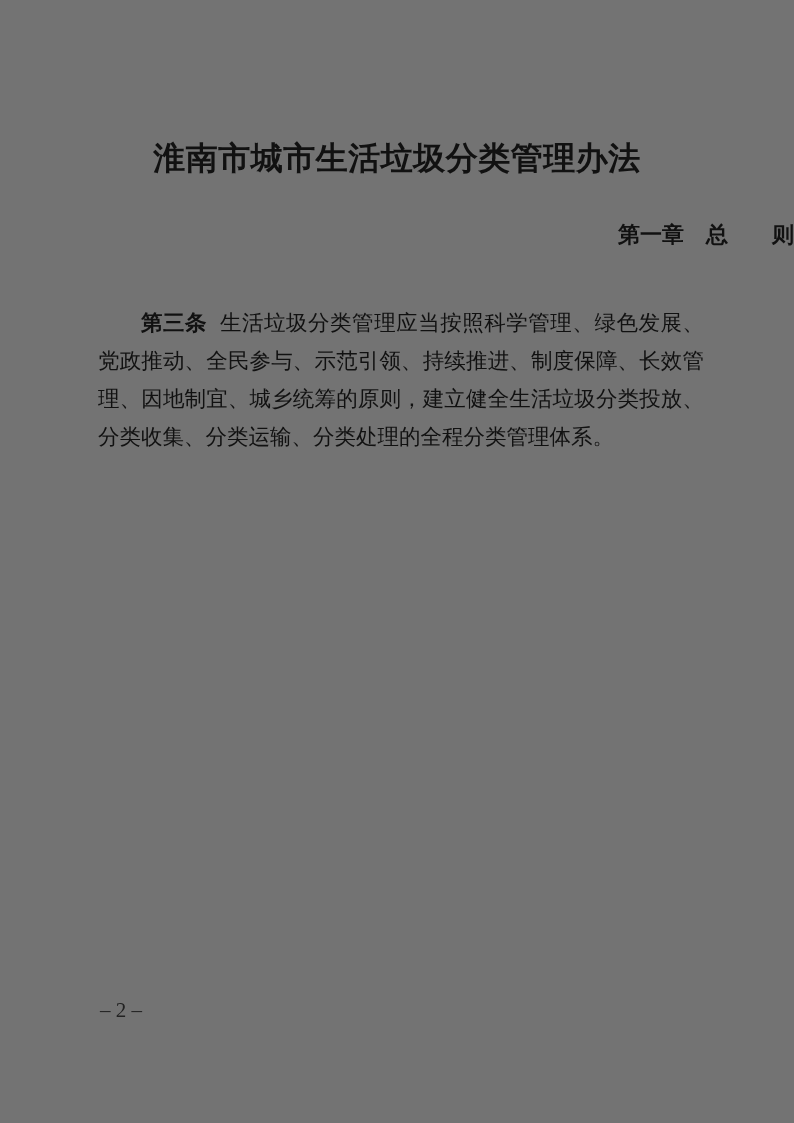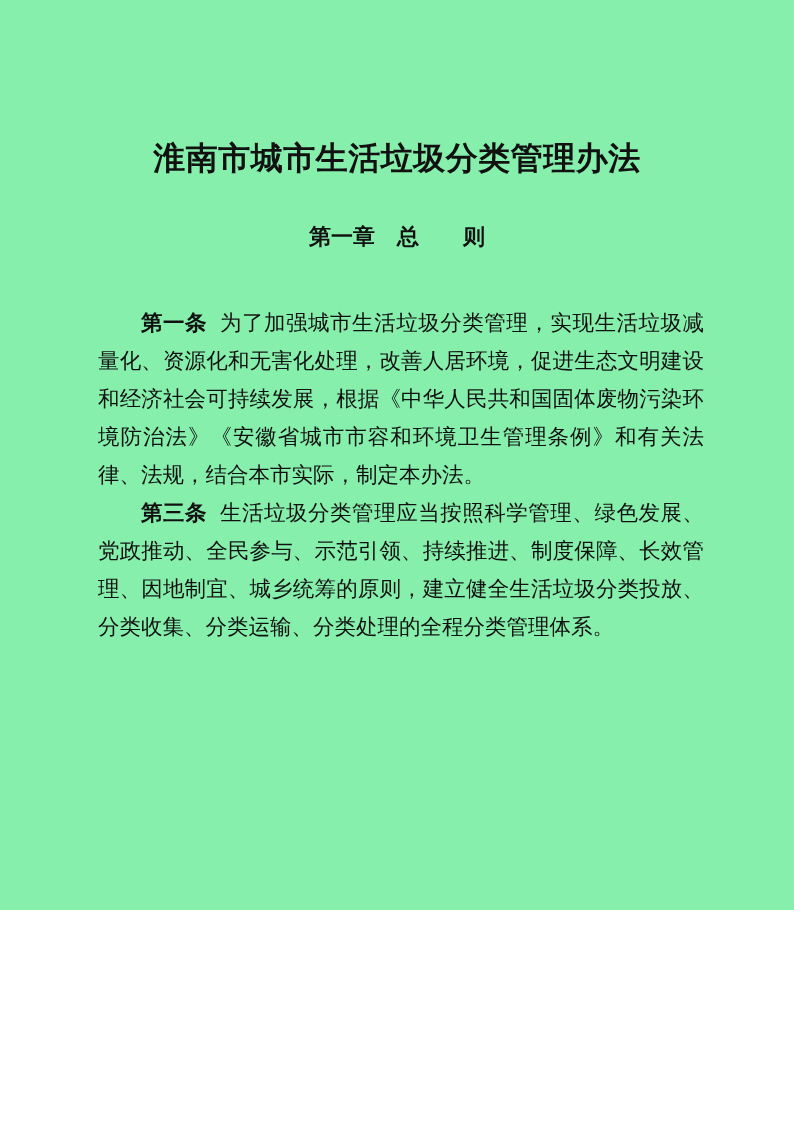--- a/index.html
+++ b/index.html
@@ -3,22 +3,22 @@
 <meta charset="utf-8">
 <style>
   html, body {
     margin: 0;
     padding: 0;
     background: #ffffff;
   }
   .page {
     position: relative;
     width: 794px;
-    height: 910px;
-    background: #86efac;
+    height: 1123px;
+    background: #737373;
     color: #111111;
     overflow: hidden;
     font-family: "Liberation Serif", "DejaVu Serif", serif;
   }
   .doc-title {
     position: absolute;
     top: 138px;
     left: 0;
     width: 794px;
     text-align: center;
@@ -27,25 +27,25 @@
     font-weight: 700;
     font-family: "Liberation Serif", "DejaVu Serif", serif;
     letter-spacing: 0.5px;
     white-space: pre;
   }
   .chapter-heading {
     position: absolute;
     top: 220px;
     left: 0;
     width: 794px;
-    text-align: center;
+    text-align: right;
     font-size: 22px;
     line-height: 34px;
     font-weight: 700;
-    font-family: Liberation Sans, sans-serif;
+    font-family: Liberation Mono, monospace;
     white-space: pre;
   }
   .doc-body {
     position: absolute;
     top: 304px;
     left: 98px;
     width: 606px;
     font-size: 21.5px;
     line-height: 38px;
     text-align: justify;
@@ -80,23 +80,20 @@
 <body>
 
 <div class="page">
 
   <div class="doc-title">淮南市城市生活垃圾分类管理办法</div>
 
   <div class="chapter-heading">第一章　总　　则</div>
 
   <div class="doc-body">
 
-    <p>
-      <span class="article-label">第一条</span><span>为了加强城市生活垃圾分类管理，实现生活垃圾减量化、资源化和无害化处理，改善人居环境，促进生态文明建设和经济社会可持续发展，根据《中华人民共和国固体废物污染环境防治法》《安徽省城市市容和环境卫生管理条例》和有关法律、法规，结合本市实际，制定本办法。</span>
-    </p>
 
 
 
     <p>
       <span class="article-label">第三条</span><span>生活垃圾分类管理应当按照科学管理、绿色发展、党政推动、全民参与、示范引领、持续推进、制度保障、长效管理、因地制宜、城乡统筹的原则，建立健全生活垃圾分类投放、分类收集、分类运输、分类处理的全程分类管理体系。</span>
     </p>
 
 
   </div>
 

